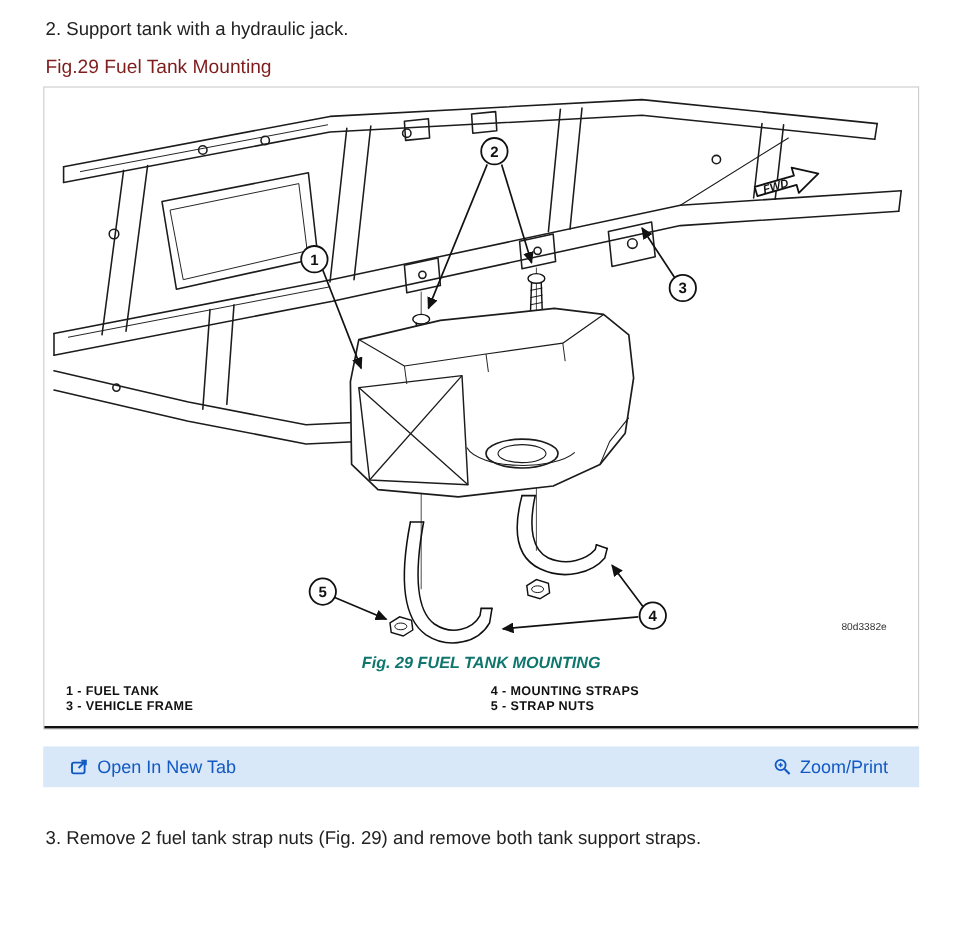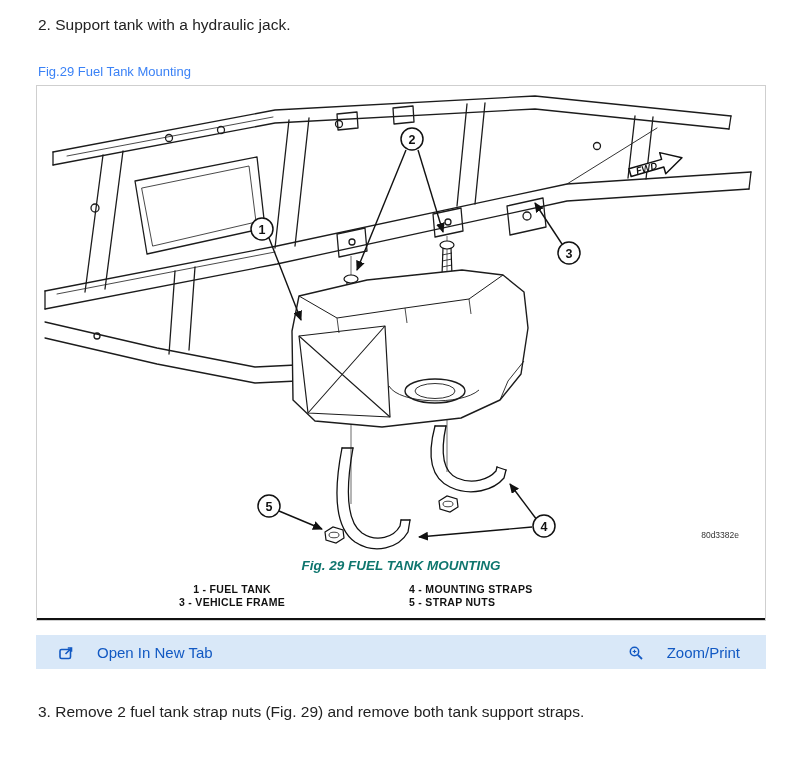--- a/index.html
+++ b/index.html
@@ -12,41 +12,41 @@
     overflow: hidden;
   }
   .content { padding-top: 12px; }
   .step {
     padding-left: 38px;
     font-size: 15.5px;
     line-height: 26px;
     color: #222;
   }
   .fig-title {
-    margin: 26px 0 6px 38px;
-    font-size: 13px;
-    color: #3b82f6;
+    margin: 10px 0 6px 38px;
+    font-size: 16px;
+    color: #7f1d1d;
   }
   .figure-box {
     margin-left: 36px;
     width: 730px;
     border: 1px solid #cfcfcf;
     background: #fff;
   }
   svg.diagram { display: block; }
   .fig-caption {
     text-align: center;
     font-size: 13.5px;
     font-weight: bold;
     font-style: italic;
     color: #0f766e;
     margin-top: 2px;
   }
   .legend { display: flex; margin: 10px 0 0 0; padding-left: 18px; }
-  .legend-col:first-child { width: 354px; text-align: center; }
+  .legend-col:first-child { width: 354px; }
   .legend-item {
     font-size: 10.5px;
     font-weight: bold;
     letter-spacing: 0.3px;
     line-height: 13px;
     color: #111;
     white-space: nowrap;
   }
   .figure-rule { border-top: 2px solid #111; margin-top: 9px; }
   .toolbar {
@@ -54,22 +54,22 @@
     width: 730px;
     height: 34px;
     background: #d9e8f8;
     display: flex;
     align-items: center;
     justify-content: space-between;
     padding: 0 26px 0 22px;
   }
   .tb-link {
     display: inline-flex;
-    align-items: flex-end;
-    gap: 23px;
+    align-items: flex-start;
+    gap: 7px;
     color: #1259c3;
     font-size: 15px;
     text-decoration: none;
     cursor: pointer;
   }
   .tb-icon { flex: 0 0 auto; }
   .step-after { margin-top: 30px; }
 </style>
 </head>
 <body>

